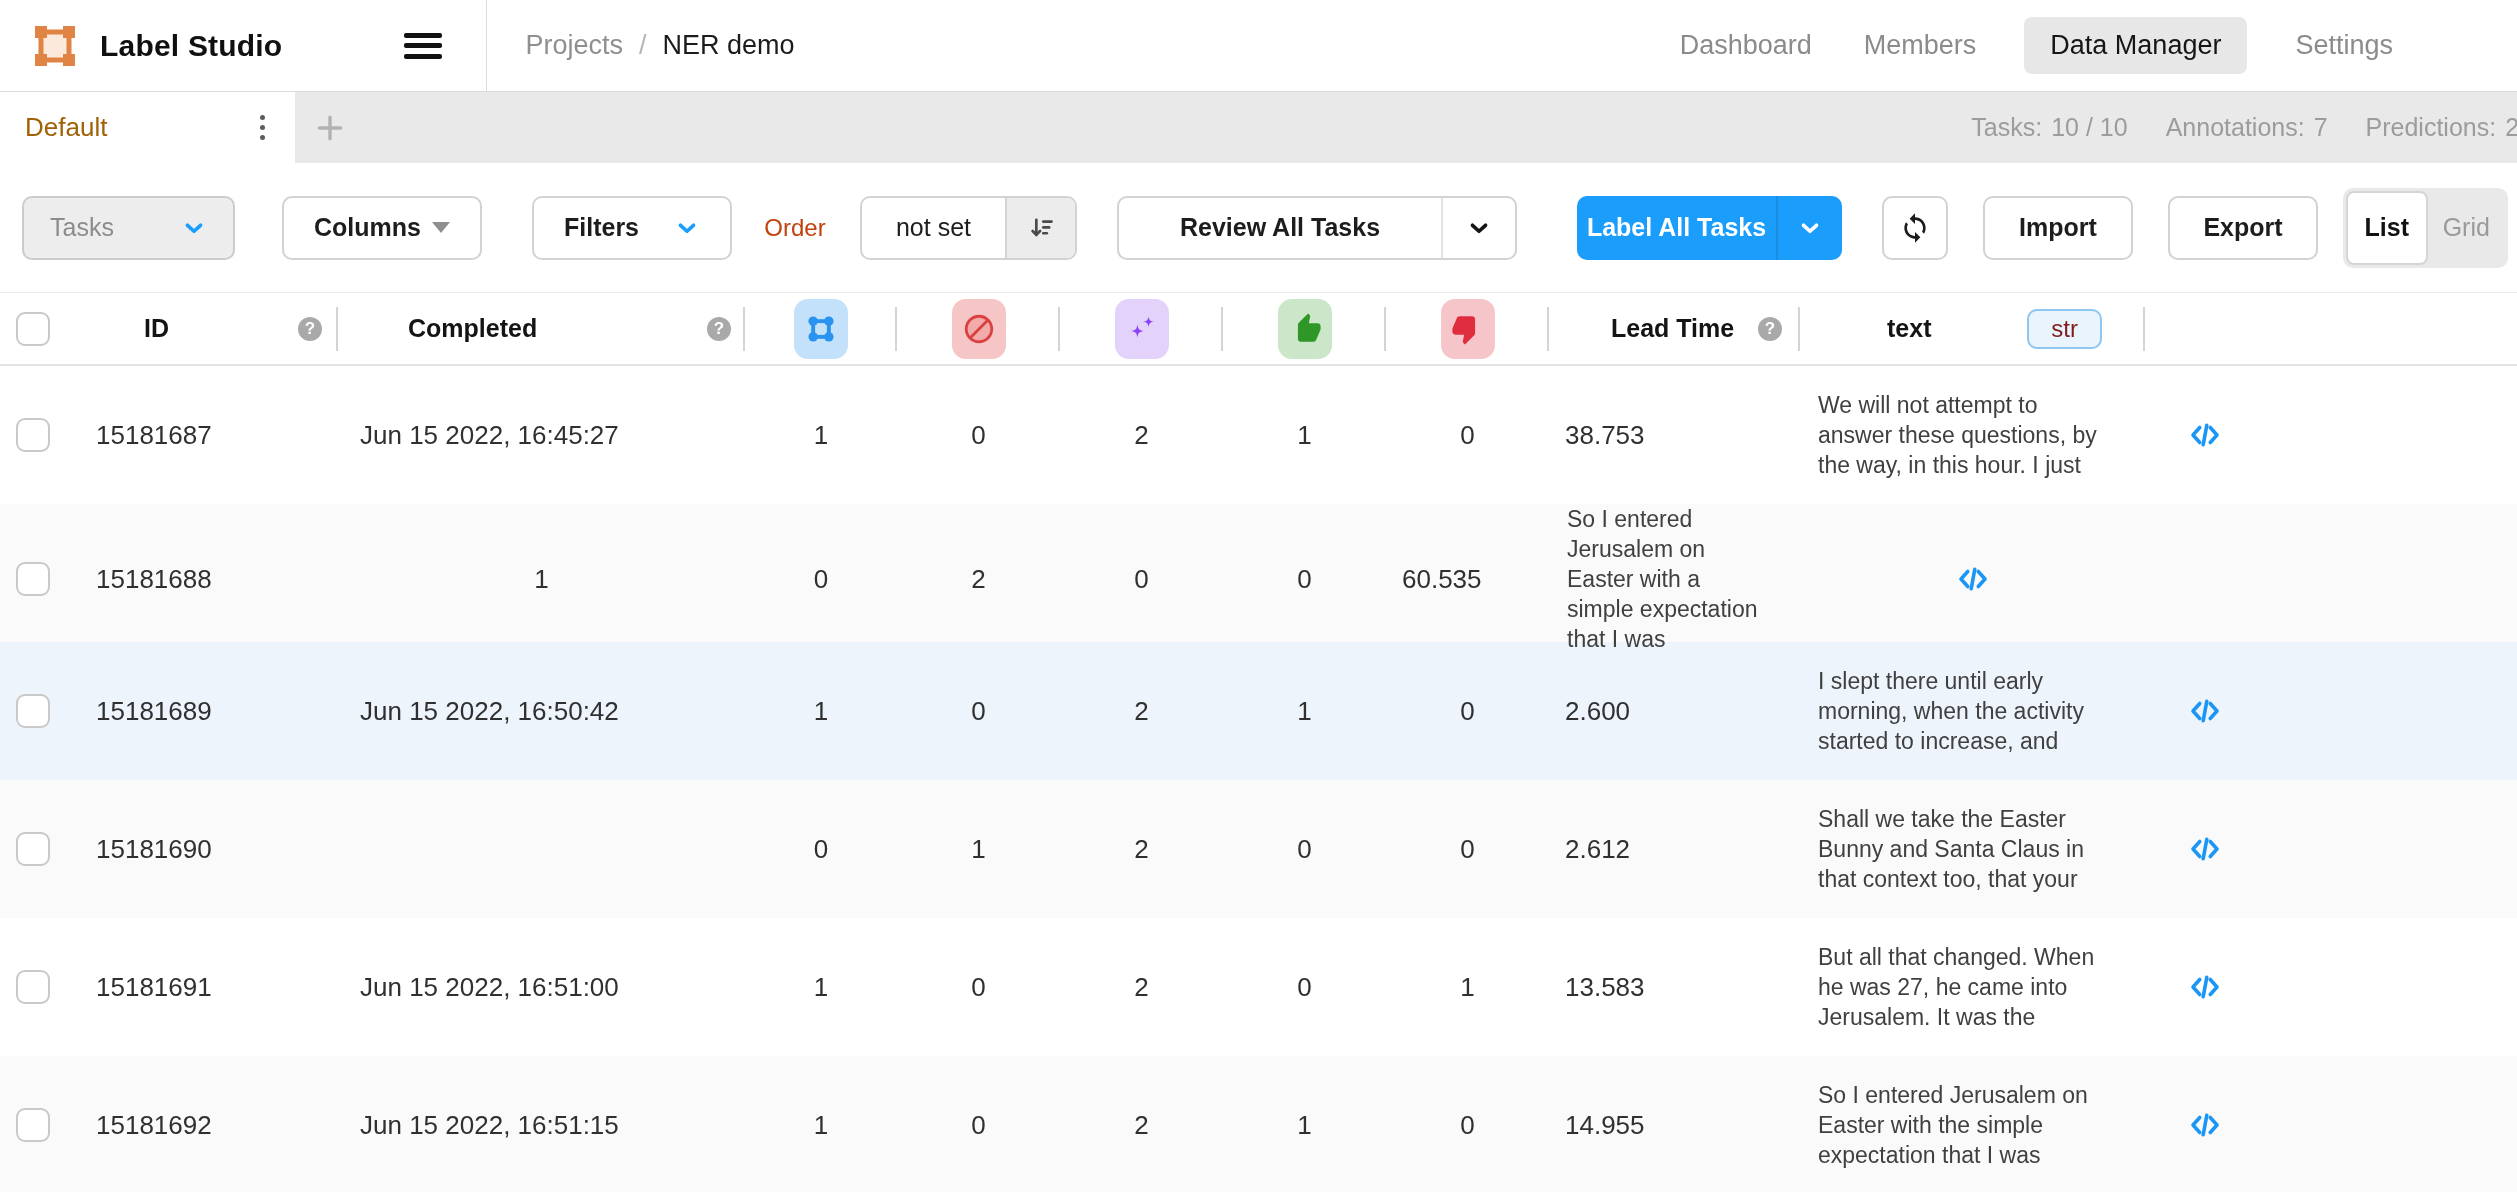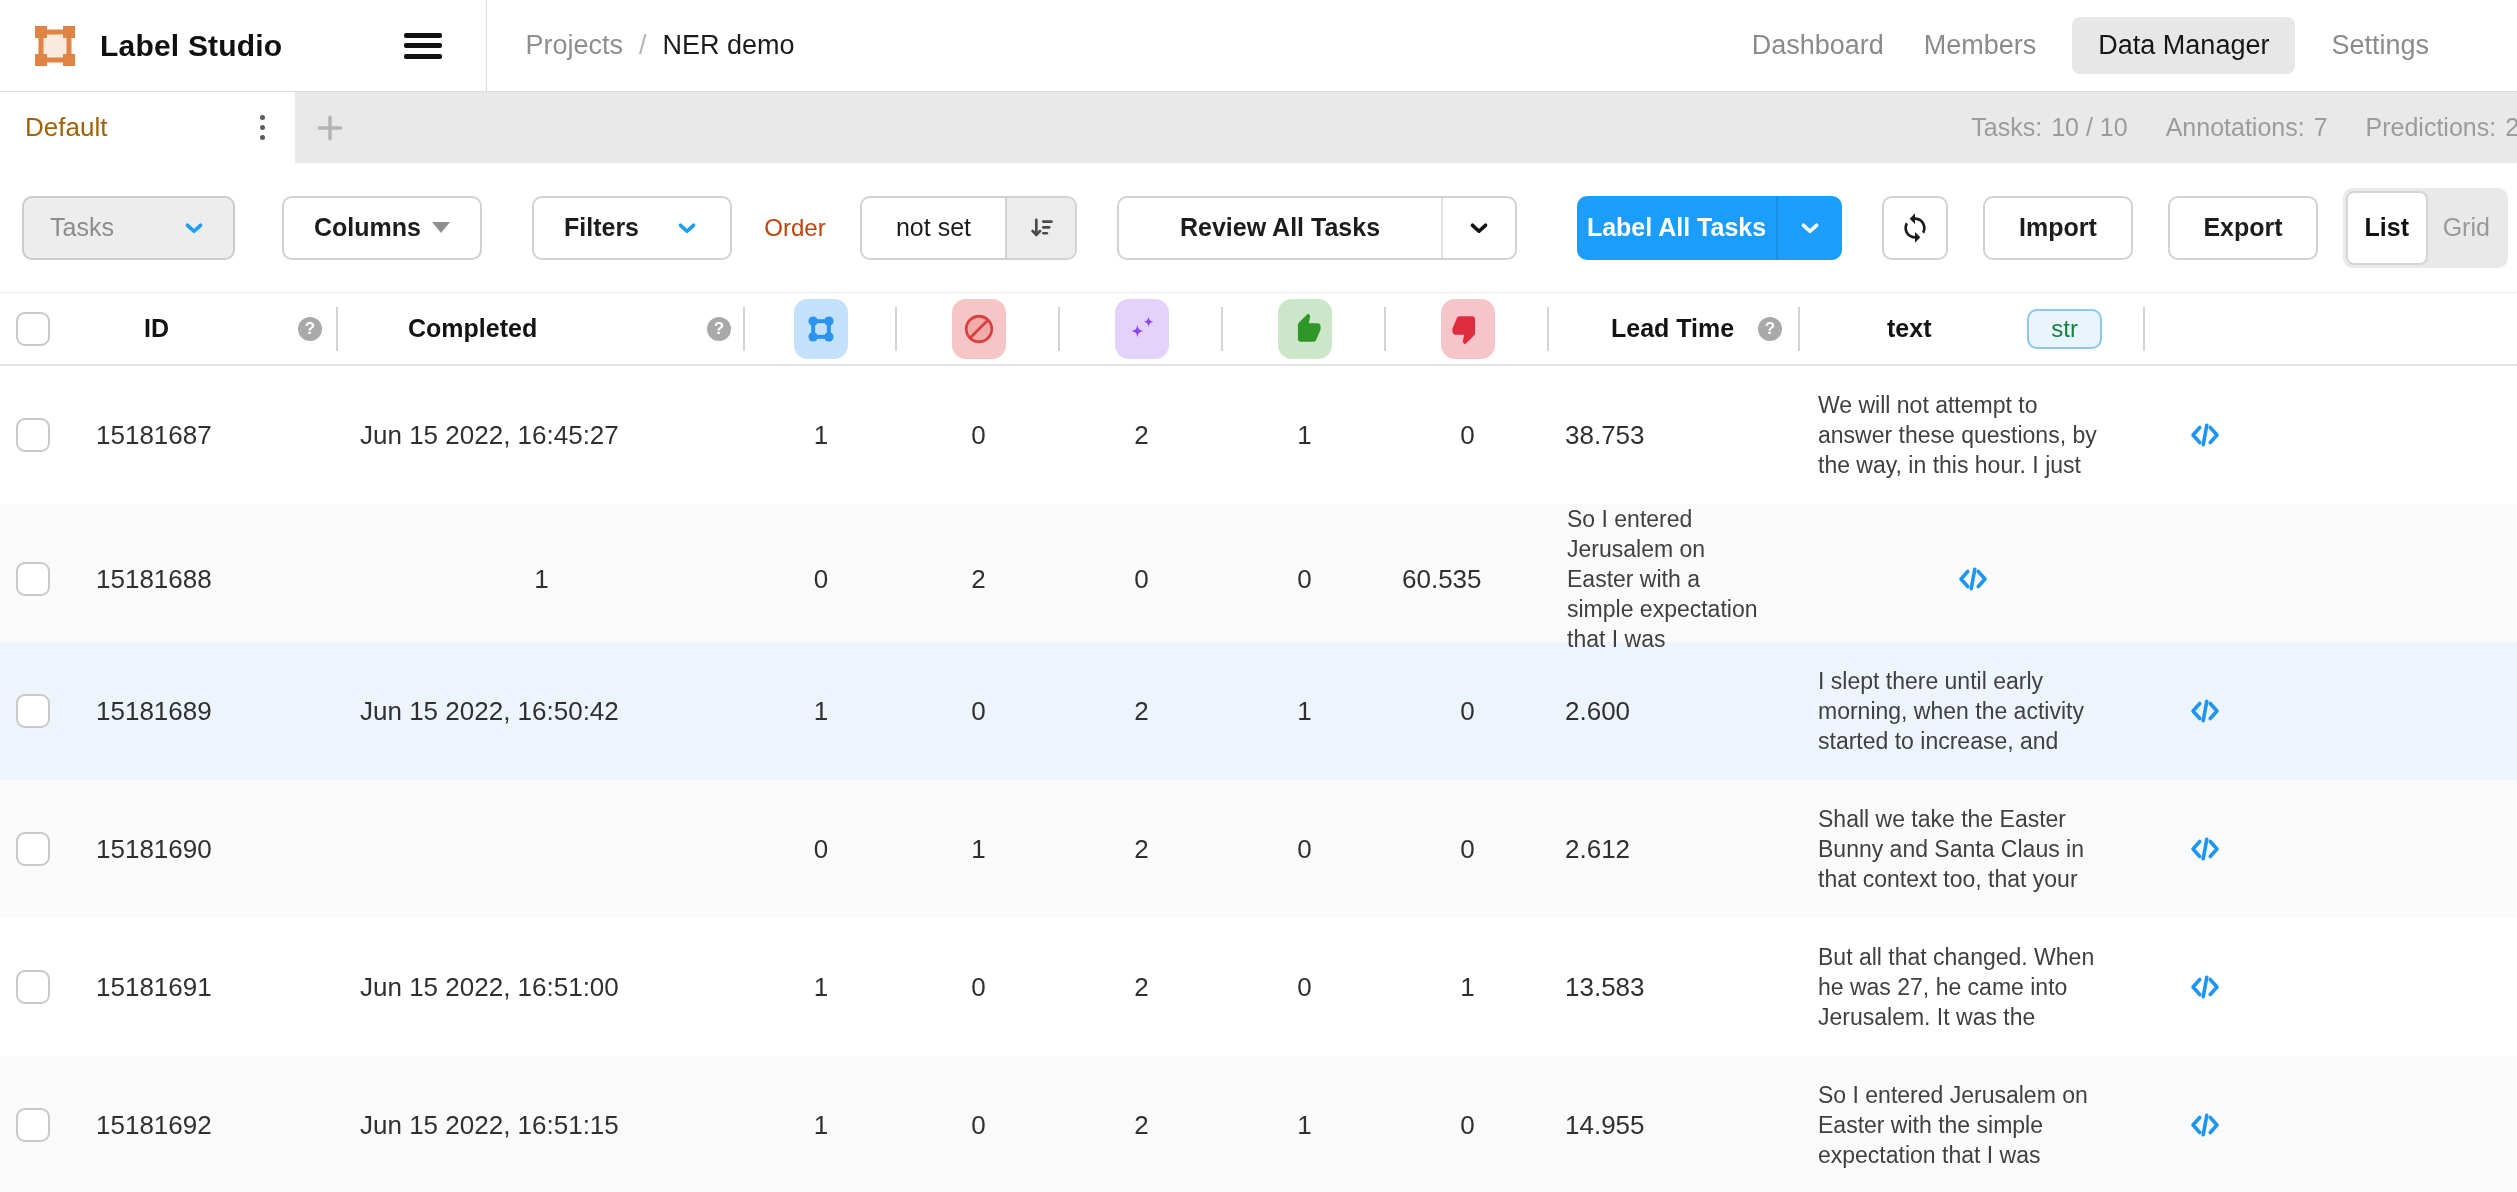--- a/index.html
+++ b/index.html
@@ -12,21 +12,21 @@
   .logo { width:46px; height:46px; margin-left:32px; flex:none; }
   .app-name { margin-left:22px; font-size:30px; font-weight:bold; color:#101010; letter-spacing:.2px; }
   .hamburger { margin-left:122px; width:38px; height:26px; display:flex; flex-direction:column;
                justify-content:space-between; cursor:pointer; }
   .hamburger i { display:block; height:5px; background:#111; border-radius:2px; }
   .hdr-divider { width:1px; height:92px; background:#dcdcdc; margin-left:44px; }
   .breadcrumb { display:flex; align-items:center; margin-left:38px; font-size:27px; }
   .bc-parent { color:#8f8f8f; }
   .bc-sep { color:#b5b5b5; margin:0 16px; }
   .bc-current { color:#1c1c1c; }
-  .top-nav { margin-left:auto; display:flex; align-items:flex-start; gap:32px; padding-right:84px; }
+  .top-nav { margin-left:auto; display:flex; align-items:flex-start; gap:44px; padding-right:120px; }
   .nav-item { font-size:27px; color:#8b8b8b; cursor:pointer; padding:13px 4px; border-radius:8px; }
   .nav-item.active { color:#161616; background:#e7e7e7; padding:13px 26px; }
 
   
   .tabbar { height:71px; background:#e9e9e9; display:flex; align-items:stretch; }
   .tab-active { width:295px; background:#fff; display:flex; align-items:center;
                 justify-content:space-between; padding:0 24px 0 25px; }
   .tab-label { font-size:26px; color:#a16207; }
   .kebab { display:flex; flex-direction:column; gap:5px; padding:6px; cursor:pointer; }
   .kebab i { width:5px; height:5px; border-radius:50%; background:#5c5c5c; }
@@ -93,21 +93,21 @@
           cursor:pointer; flex:none; }
   .badge { width:54px; height:60px; border-radius:14px; display:flex; align-items:center;
            justify-content:center; }
   .badge svg { width:34px; height:34px; }
   .badge-annotations { background:#c3e1fa; }
   .badge-cancelled { background:#f6c5c5; }
   .badge-predictions { background:#e3d3fb; }
   .badge-accepted { background:#cbe6c8; }
   .badge-rejected { background:#f6c5c9; }
   .type-badge { height:40px; padding:0 22px; border:2px solid #8ec6f2; border-radius:10px;
-                background:#e9f4fd; color:#15803d; font-size:24px; display:flex;
+                background:#e9f4fd; color:#7f1d1d; font-size:24px; display:flex;
                 align-items:center; }
   .checkbox { width:34px; height:34px; border:2px solid #c9c9c9; border-radius:9px;
               background:#fff; display:block; cursor:pointer; }
   .c-check { display:flex; align-items:center; justify-content:center; }
 
   .trow { height:138px; background:#fff; cursor:pointer; }
   .trow.striped { background:#fafafa; }
   .trow.selected { background:#eef4fc; }
   .cell { display:flex; align-items:center; font-size:26px; color:#303030; }
   .c-id { padding-left:30px; }

